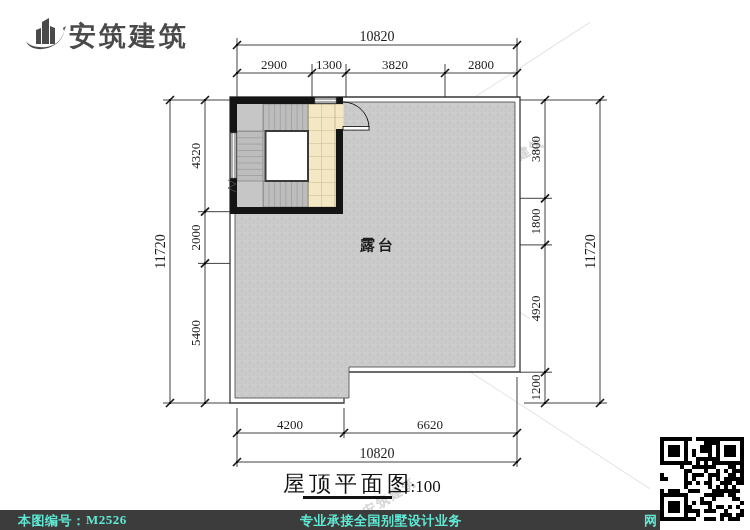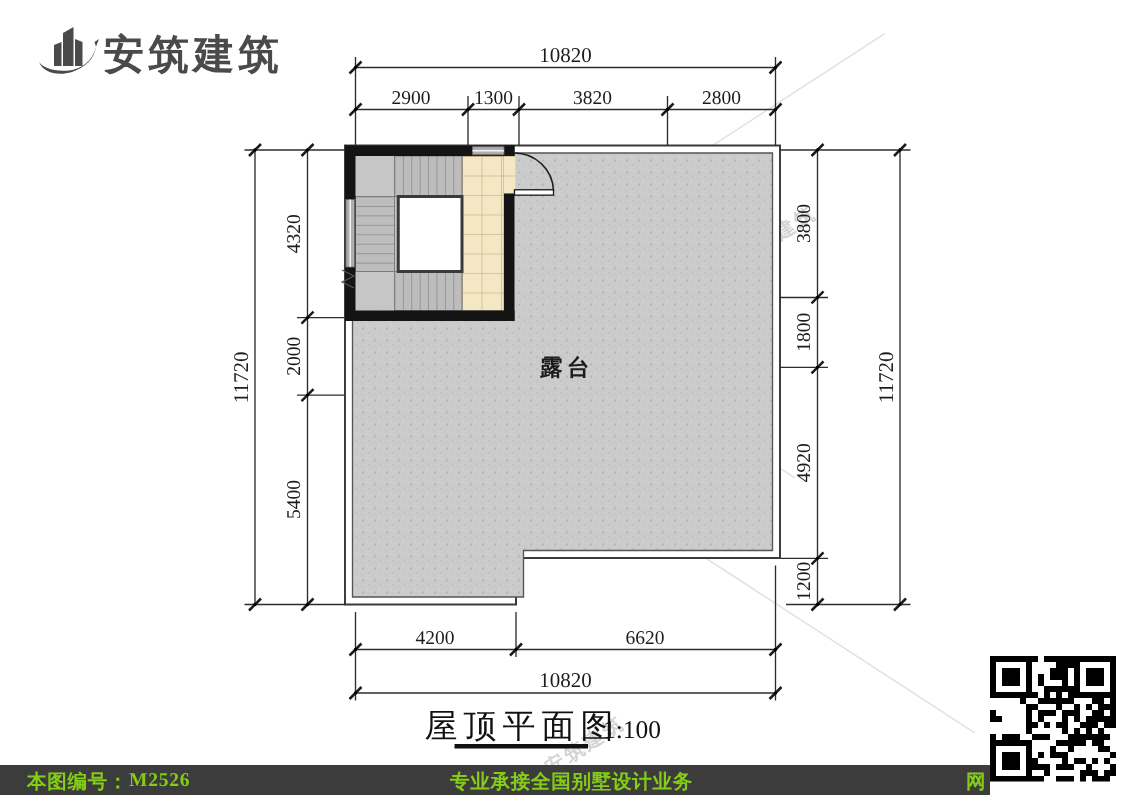--- a/index.html
+++ b/index.html
@@ -23,21 +23,21 @@
   svg{position:absolute;left:0;top:0;}
   .dim{font-size:13px;fill:#1c1c1c;text-anchor:middle;}
   .dimT{font-size:14px;fill:#1c1c1c;text-anchor:middle;}
   .dl{stroke:#2d2d2d;stroke-width:0.9;}
   .tick{stroke:#1a1a1a;stroke-width:1.7;}
   .planTitle{font-size:22px;fill:#111;letter-spacing:4px;text-anchor:middle;}
   .planScale{font-size:17px;fill:#111;}
   .roomLabel{font-size:15px;font-weight:bold;fill:#1c1c1c;letter-spacing:3px;text-anchor:middle;}
   
   .footer{position:absolute;left:0;top:510px;width:750px;height:20px;background:#3c3c3c;}
-  .footer span{position:absolute;top:2px;color:#84cc16;font-size:13px;font-weight:600;
+  .footer span{position:absolute;top:2px;color:#5eead4;font-size:13px;font-weight:600;
                letter-spacing:.5px;white-space:nowrap;}
   .qr-box{position:absolute;left:660px;top:437px;width:90px;height:93px;background:#fff;
           display:flex;align-items:center;justify-content:center;}
 </style>
 </head>
 <body>
 
 <div class="page">
 
   <div class="logo-icon">

